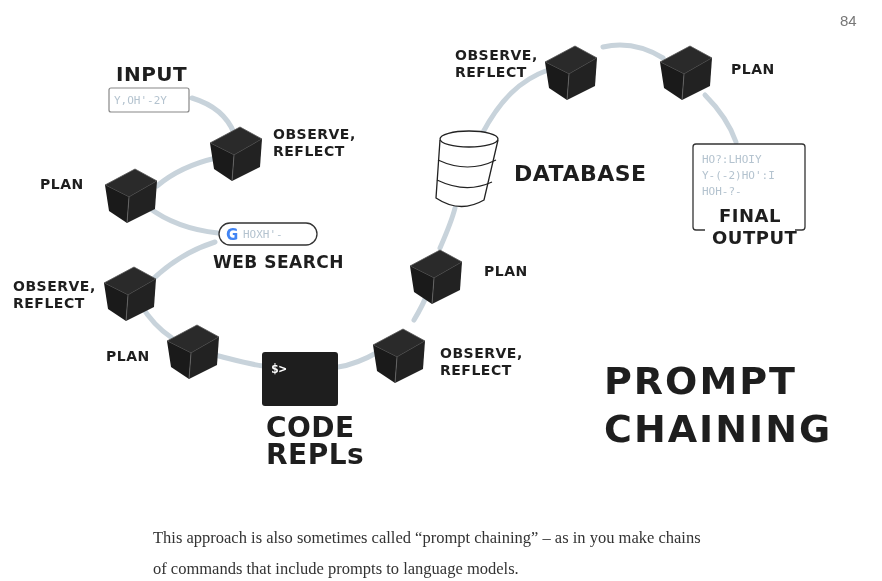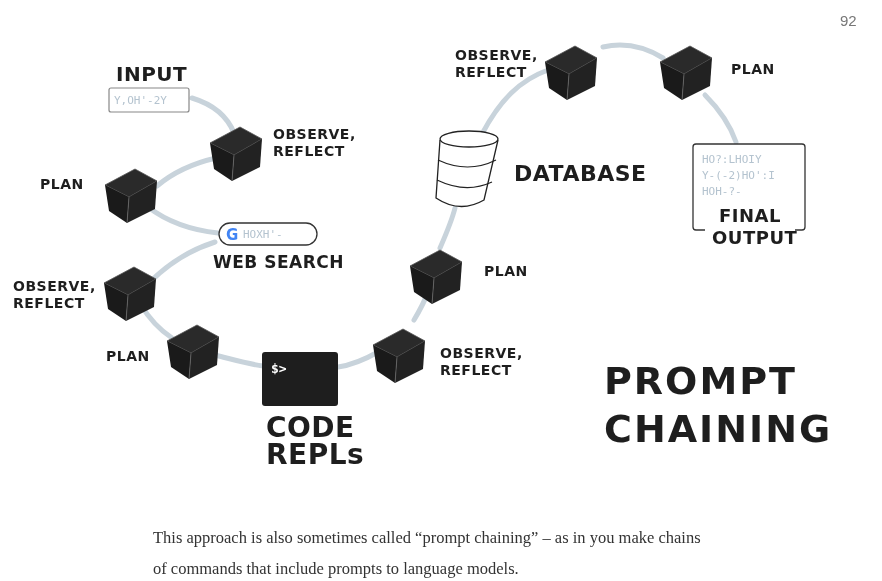--- a/index.html
+++ b/index.html
@@ -20,21 +20,21 @@
     .connector { fill: none; stroke: #c8d3db; stroke-width: 5; stroke-linecap: round; }
     .squiggle { font-family: "DejaVu Sans Mono", monospace; font-size: 11px; fill: #b4c3cf; }
     .caption {
       position: absolute; left: 153px; top: 522px; width: 560px;
       font-family: "Liberation Serif", serif; font-size: 16.5px; line-height: 31px; color: #333;
     }
   </style>
 </head>
 <body>
 
-<div class="page-num">92</div>
+<div class="page-num">84</div>
 
 <svg class="diagram" width="882" height="510" viewBox="0 0 882 510">
   <defs>
     <g id="cube">
       <polygon points="-26,-8 4,-24 26,-12 -2,4" fill="#2a2a2a" stroke="#555" stroke-width="0.8"></polygon>
       <polygon points="-26,-8 -2,4 -4,30 -22,18" fill="#1a1a1a"></polygon>
       <polygon points="-2,4 26,-12 24,16 -4,30" fill="#222"></polygon>
       <line x1="-2" y1="4" x2="-4" y2="30" stroke="#666" stroke-width="0.8"></line>
     </g>
   </defs>

